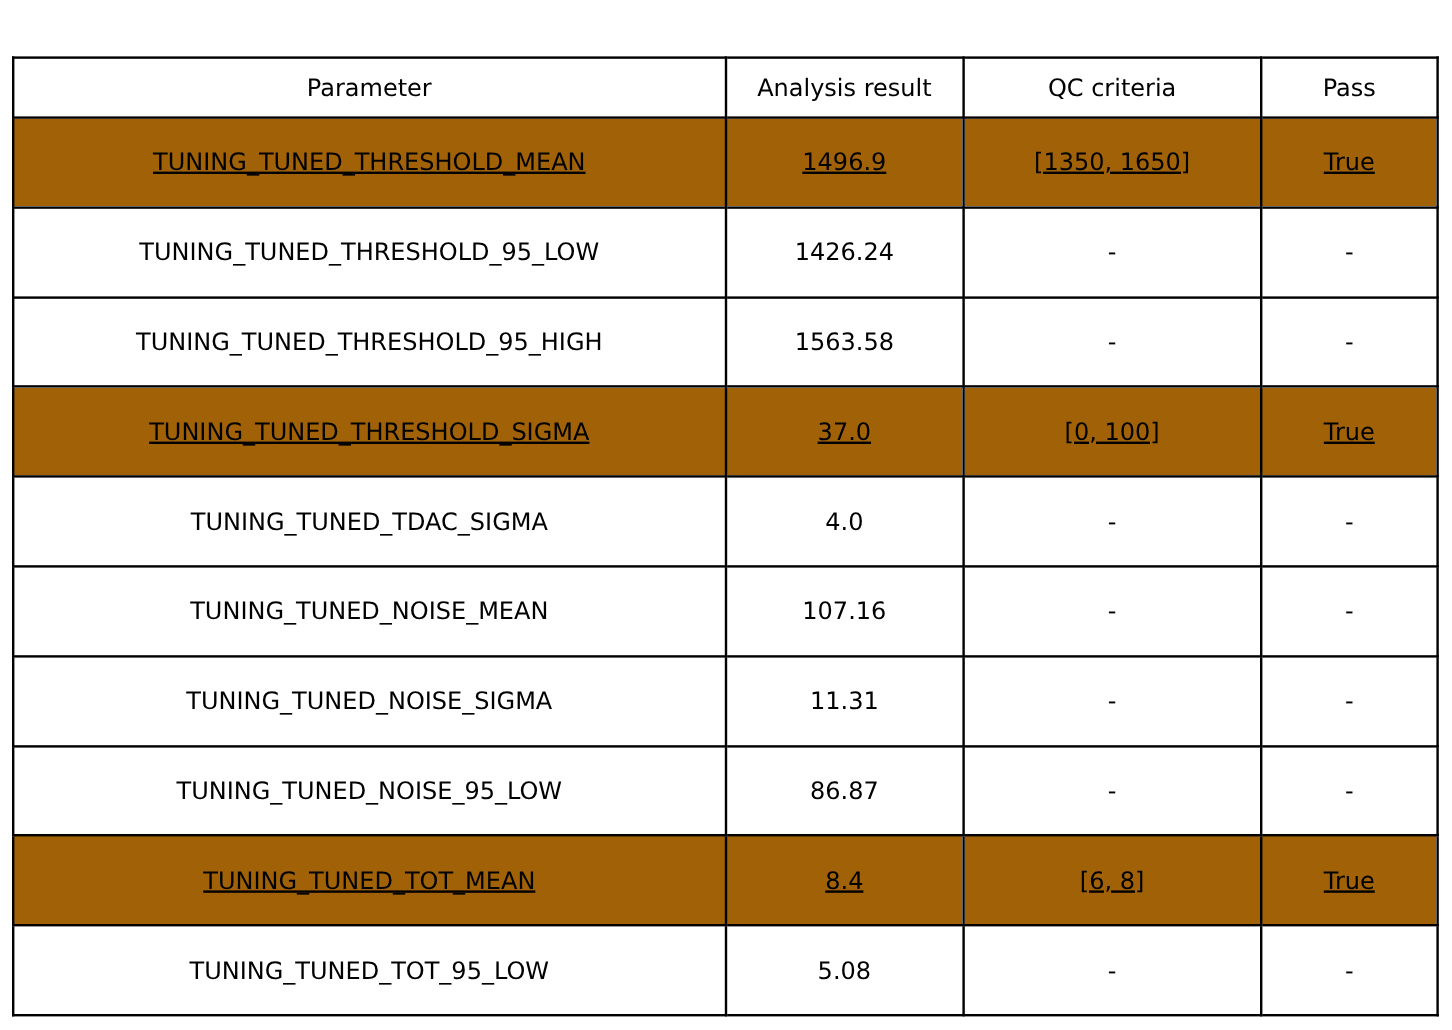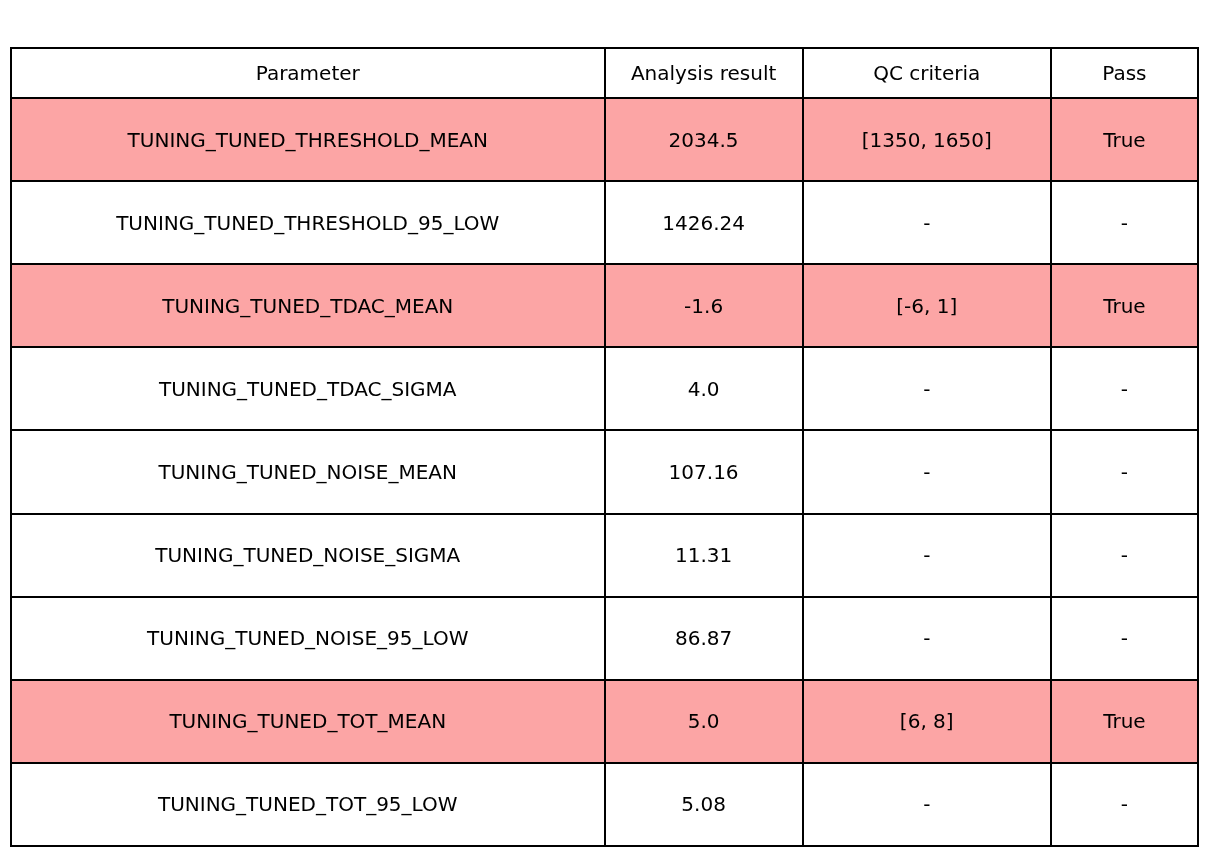--- a/index.html
+++ b/index.html
@@ -42,21 +42,21 @@
     padding: 0 4px;
     white-space: nowrap;
     overflow: hidden;
     background: #ffffff;
   }
   .qc-table tr { height: 50px; }
   .qc-table col.c-param   { width: 50.0%; }
   .qc-table col.c-result  { width: 16.7%; }
   .qc-table col.c-criteria{ width: 20.9%; }
   .qc-table col.c-pass    { width: 12.4%; }
-  .qc-table tr.hl th, .qc-table tr.hl td { background: #fca5a5; }
+  .qc-table tr.hl th, .qc-table tr.hl td { background: #a16207; text-decoration: underline; }
 </style>
 </head>
 <body>
 
 <div class="page-title">TUNING for 0x22c9a</div>
 
 <table class="qc-table">
   <colgroup>
     <col class="c-param">
     <col class="c-result">
@@ -67,34 +67,40 @@
     <tr>
       <th>Parameter</th>
       <th>Analysis result</th>
       <th>QC criteria</th>
       <th>Pass</th>
     </tr>
   </thead>
   <tbody id="qc-tbody">
       <tr class="hl">
         <td>TUNING_TUNED_THRESHOLD_MEAN</td>
-        <td>2034.5</td>
+        <td>1496.9</td>
         <td>[1350, 1650]</td>
         <td>True</td>
       </tr>
       <tr>
         <td>TUNING_TUNED_THRESHOLD_95_LOW</td>
         <td>1426.24</td>
         <td>-</td>
         <td>-</td>
       </tr>
+      <tr>
+        <td>TUNING_TUNED_THRESHOLD_95_HIGH</td>
+        <td>1563.58</td>
+        <td>-</td>
+        <td>-</td>
+      </tr>
       <tr class="hl">
-        <td>TUNING_TUNED_TDAC_MEAN</td>
-        <td>-1.6</td>
-        <td>[-6, 1]</td>
+        <td>TUNING_TUNED_THRESHOLD_SIGMA</td>
+        <td>37.0</td>
+        <td>[0, 100]</td>
         <td>True</td>
       </tr>
       <tr>
         <td>TUNING_TUNED_TDAC_SIGMA</td>
         <td>4.0</td>
         <td>-</td>
         <td>-</td>
       </tr>
       <tr>
         <td>TUNING_TUNED_NOISE_MEAN</td>
@@ -109,21 +115,21 @@
         <td>-</td>
       </tr>
       <tr>
         <td>TUNING_TUNED_NOISE_95_LOW</td>
         <td>86.87</td>
         <td>-</td>
         <td>-</td>
       </tr>
       <tr class="hl">
         <td>TUNING_TUNED_TOT_MEAN</td>
-        <td>5.0</td>
+        <td>8.4</td>
         <td>[6, 8]</td>
         <td>True</td>
       </tr>
       <tr>
         <td>TUNING_TUNED_TOT_95_LOW</td>
         <td>5.08</td>
         <td>-</td>
         <td>-</td>
       </tr>
     </tbody>

